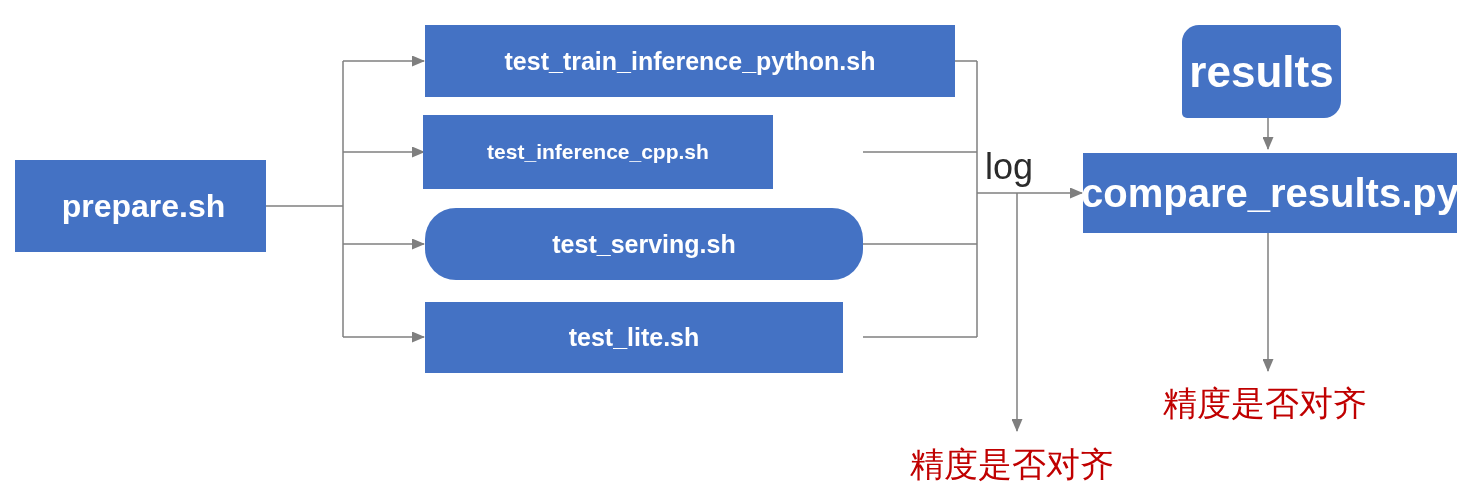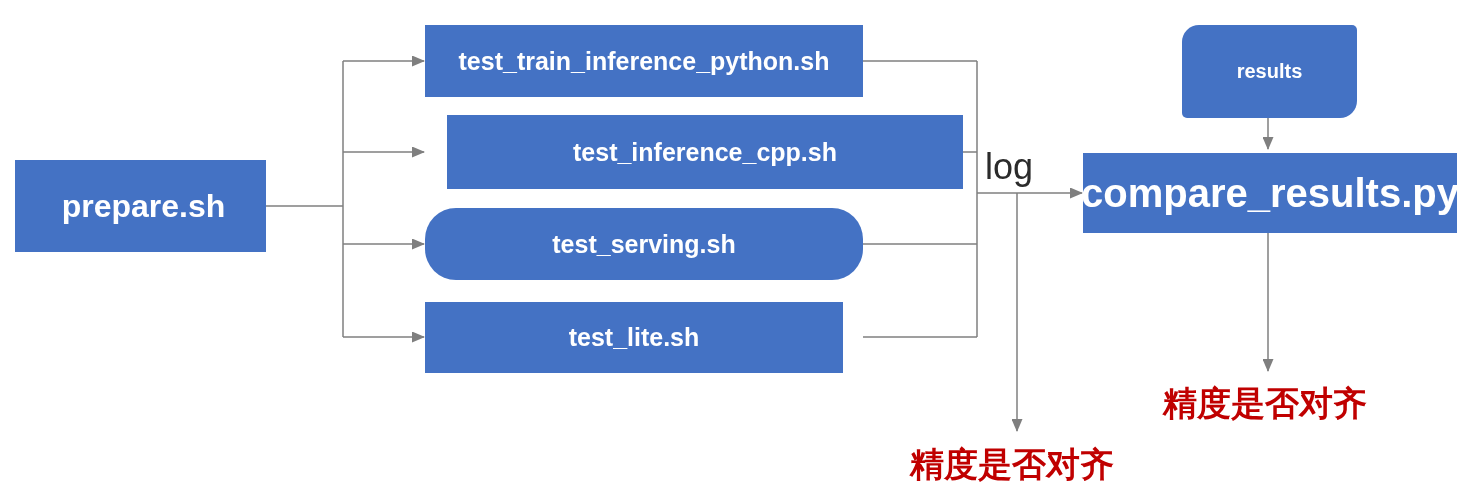--- a/index.html
+++ b/index.html
@@ -40,41 +40,41 @@
     background: var(--node_fill);
     color: var(--node_text);
     font-weight: 700;
     display: flex;
     align-items: center;
     justify-content: center;
     white-space: nowrap;
     text-align: center;
   }
   #n-prepare  { left: 15px;   top: 160px; width: 245px; height: 92px; font-size: 32px; padding-left: 6px; }
-  #n-test1    { left: 425px;  top: 25px;  width: 438px; height: 72px; font-size: 25px; }
-  #n-test2    { left: 447px;  top: 115px; width: 516px; height: 74px; font-size: 25px; }
+  #n-test1    { left: 425px;  top: 25px;  width: 530px; height: 72px; font-size: 25px; }
+  #n-test2    { left: 423px;  top: 115px; width: 350px; height: 74px; font-size: 21px; }
   #n-test3    { left: 425px;  top: 208px; width: 438px; height: 72px; font-size: 25px; border-radius: 31px; }
   #n-test4    { left: 425px;  top: 302px; width: 418px; height: 71px; font-size: 25px; }
-  #n-results  { left: 1182px; top: 25px;  width: 175px; height: 93px; font-size: 20px;
+  #n-results  { left: 1182px; top: 25px;  width: 159px; height: 93px; font-size: 44px;
                 border-radius: 17px 5px 17px 5px; }
   #n-compare  { left: 1083px; top: 153px; width: 374px; height: 80px; font-size: 40px; }
   .float-label {
     position: absolute;
     white-space: nowrap;
     text-align: left;
   }
   #l-log {
     left: 985px; top: 146px; width: 66px;
     color: var(--log_text);
     font-size: 36px;
     font-weight: 400;
   }
   .red-label {
     color: var(--highlight_text);
-    font-weight: 700;
+    font-weight: 400;
     font-size: 34px;
   }
   #l-func { left: 910px;  top: 442px; width: 210px; }
   #l-prec { left: 1163px; top: 381px; width: 210px; }
 </style>
 </head>
 <body>
 
 <div class="canvas">
 

